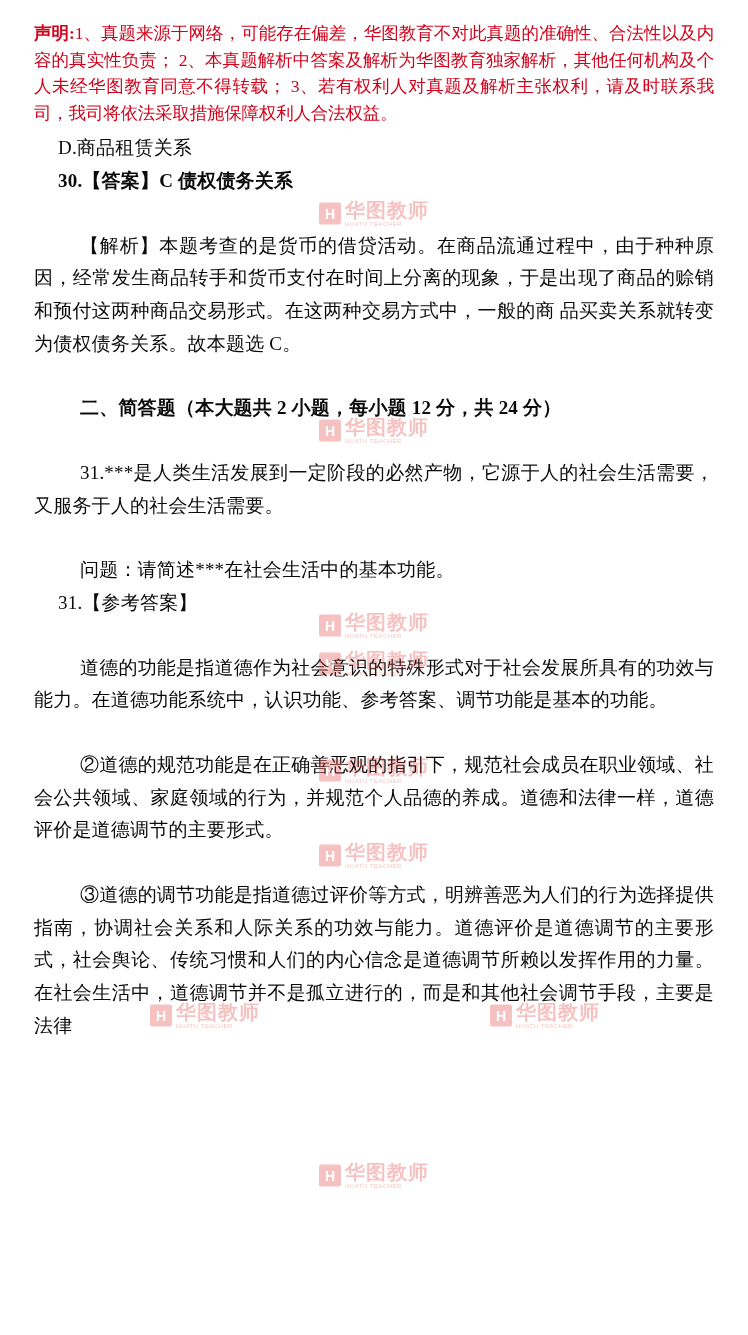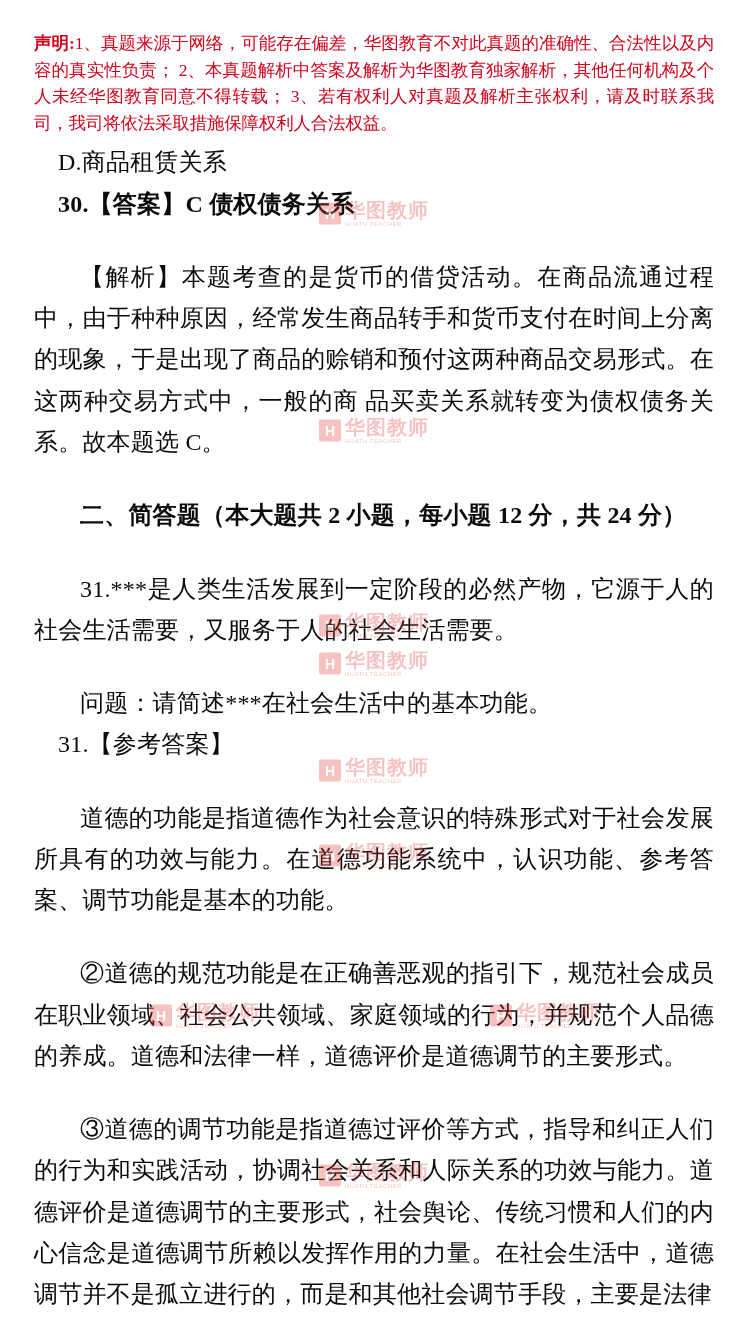--- a/index.html
+++ b/index.html
@@ -12,21 +12,21 @@
     height: 1335px;
     position: relative;
     font-family: "Liberation Serif", "DejaVu Serif", serif;
     overflow: hidden;
   }
   .page {
     position: relative;
     width: 748px;
     height: 1138px;
     box-sizing: border-box;
-    padding: 30px 34px 0 34px;
+    padding: 20px 34px 0 34px;
   }
 
   
   .disclaimer {
     color: #d0021b;
     font-size: 17.5px;
     line-height: 1.52;
     font-family: "Liberation Serif", "DejaVu Serif", serif;
     text-align: justify;
     margin: 0 0 6px 0;
@@ -35,21 +35,21 @@
   .disclaimer .lead {
     font-weight: bold;
   }
   .disclaimer .seg {
     display: inline;
   }
 
   
   .body-text {
     color: #0b0b0b;
-    font-size: 24px;
+    font-size: 19px;
     line-height: 1.72;
     text-align: justify;
     margin: 0;
     letter-spacing: 0.2px;
   }
   p.para {
     margin: 0;
     padding: 0;
   }
   p.indent1 { text-indent: 24px; }
@@ -108,21 +108,21 @@
   <div class="body-text">
     <p class="para indent1">D.商品租赁关系</p>
     <p class="para indent1 bold">30.【答案】C  债权债务关系</p>
     <p class="para indent2">【解析】本题考查的是货币的借贷活动。在商品流通过程中，由于种种原因，经常发生商品转手和货币支付在时间上分离的现象，于是出现了商品的赊销和预付这两种商品交易形式。在这两种交易方式中，一般的商 品买卖关系就转变为债权债务关系。故本题选 C。</p>
     <p class="para indent2 bold">二、简答题（本大题共 2 小题，每小题 12 分，共 24 分）</p>
     <p class="para indent2">31.***是人类生活发展到一定阶段的必然产物，它源于人的社会生活需要，又服务于人的社会生活需要。</p>
     <p class="para indent2">问题：请简述***在社会生活中的基本功能。</p>
     <p class="para indent1">31.【参考答案】</p>
     <p class="para indent2">道德的功能是指道德作为社会意识的特殊形式对于社会发展所具有的功效与能力。在道德功能系统中，认识功能、参考答案、调节功能是基本的功能。</p>
     <p class="para indent2">②道德的规范功能是在正确善恶观的指引下，规范社会成员在职业领域、社会公共领域、家庭领域的行为，并规范个人品德的养成。道德和法律一样，道德评价是道德调节的主要形式。</p>
-    <p class="para indent2">③道德的调节功能是指道德过评价等方式，指导和纠正人们的行为和实践活动，协调社会关系和人际关系的功效与能力。道德评价是道德调节的主要形式，社会舆论、传统习惯和人们的内心信念是道德调节所赖以发挥作用的力量。在社会生活中，道德调节并不是孤立进行的，而是和其他社会调节手段，主要是法律</p>
+    <p class="para indent2">③道德的调节功能是指道德过评价等方式，明辨善恶为人们的行为选择提供指南，协调社会关系和人际关系的功效与能力。道德评价是道德调节的主要形式，社会舆论、传统习惯和人们的内心信念是道德调节所赖以发挥作用的力量。在社会生活中，道德调节并不是孤立进行的，而是和其他社会调节手段，主要是法律</p>
   </div>
 
   <div id="watermark-layer">
       <div class="wm" style="left: 374px; top: 213px;">
         <div class="badge">H</div>
         <div><span class="wtext">华图教师</span><span class="wsub">HUATU TEACHER</span></div>
       </div>
       <div class="wm" style="left: 374px; top: 430px;">
         <div class="badge">H</div>
         <div><span class="wtext">华图教师</span><span class="wsub">HUATU TEACHER</span></div>

